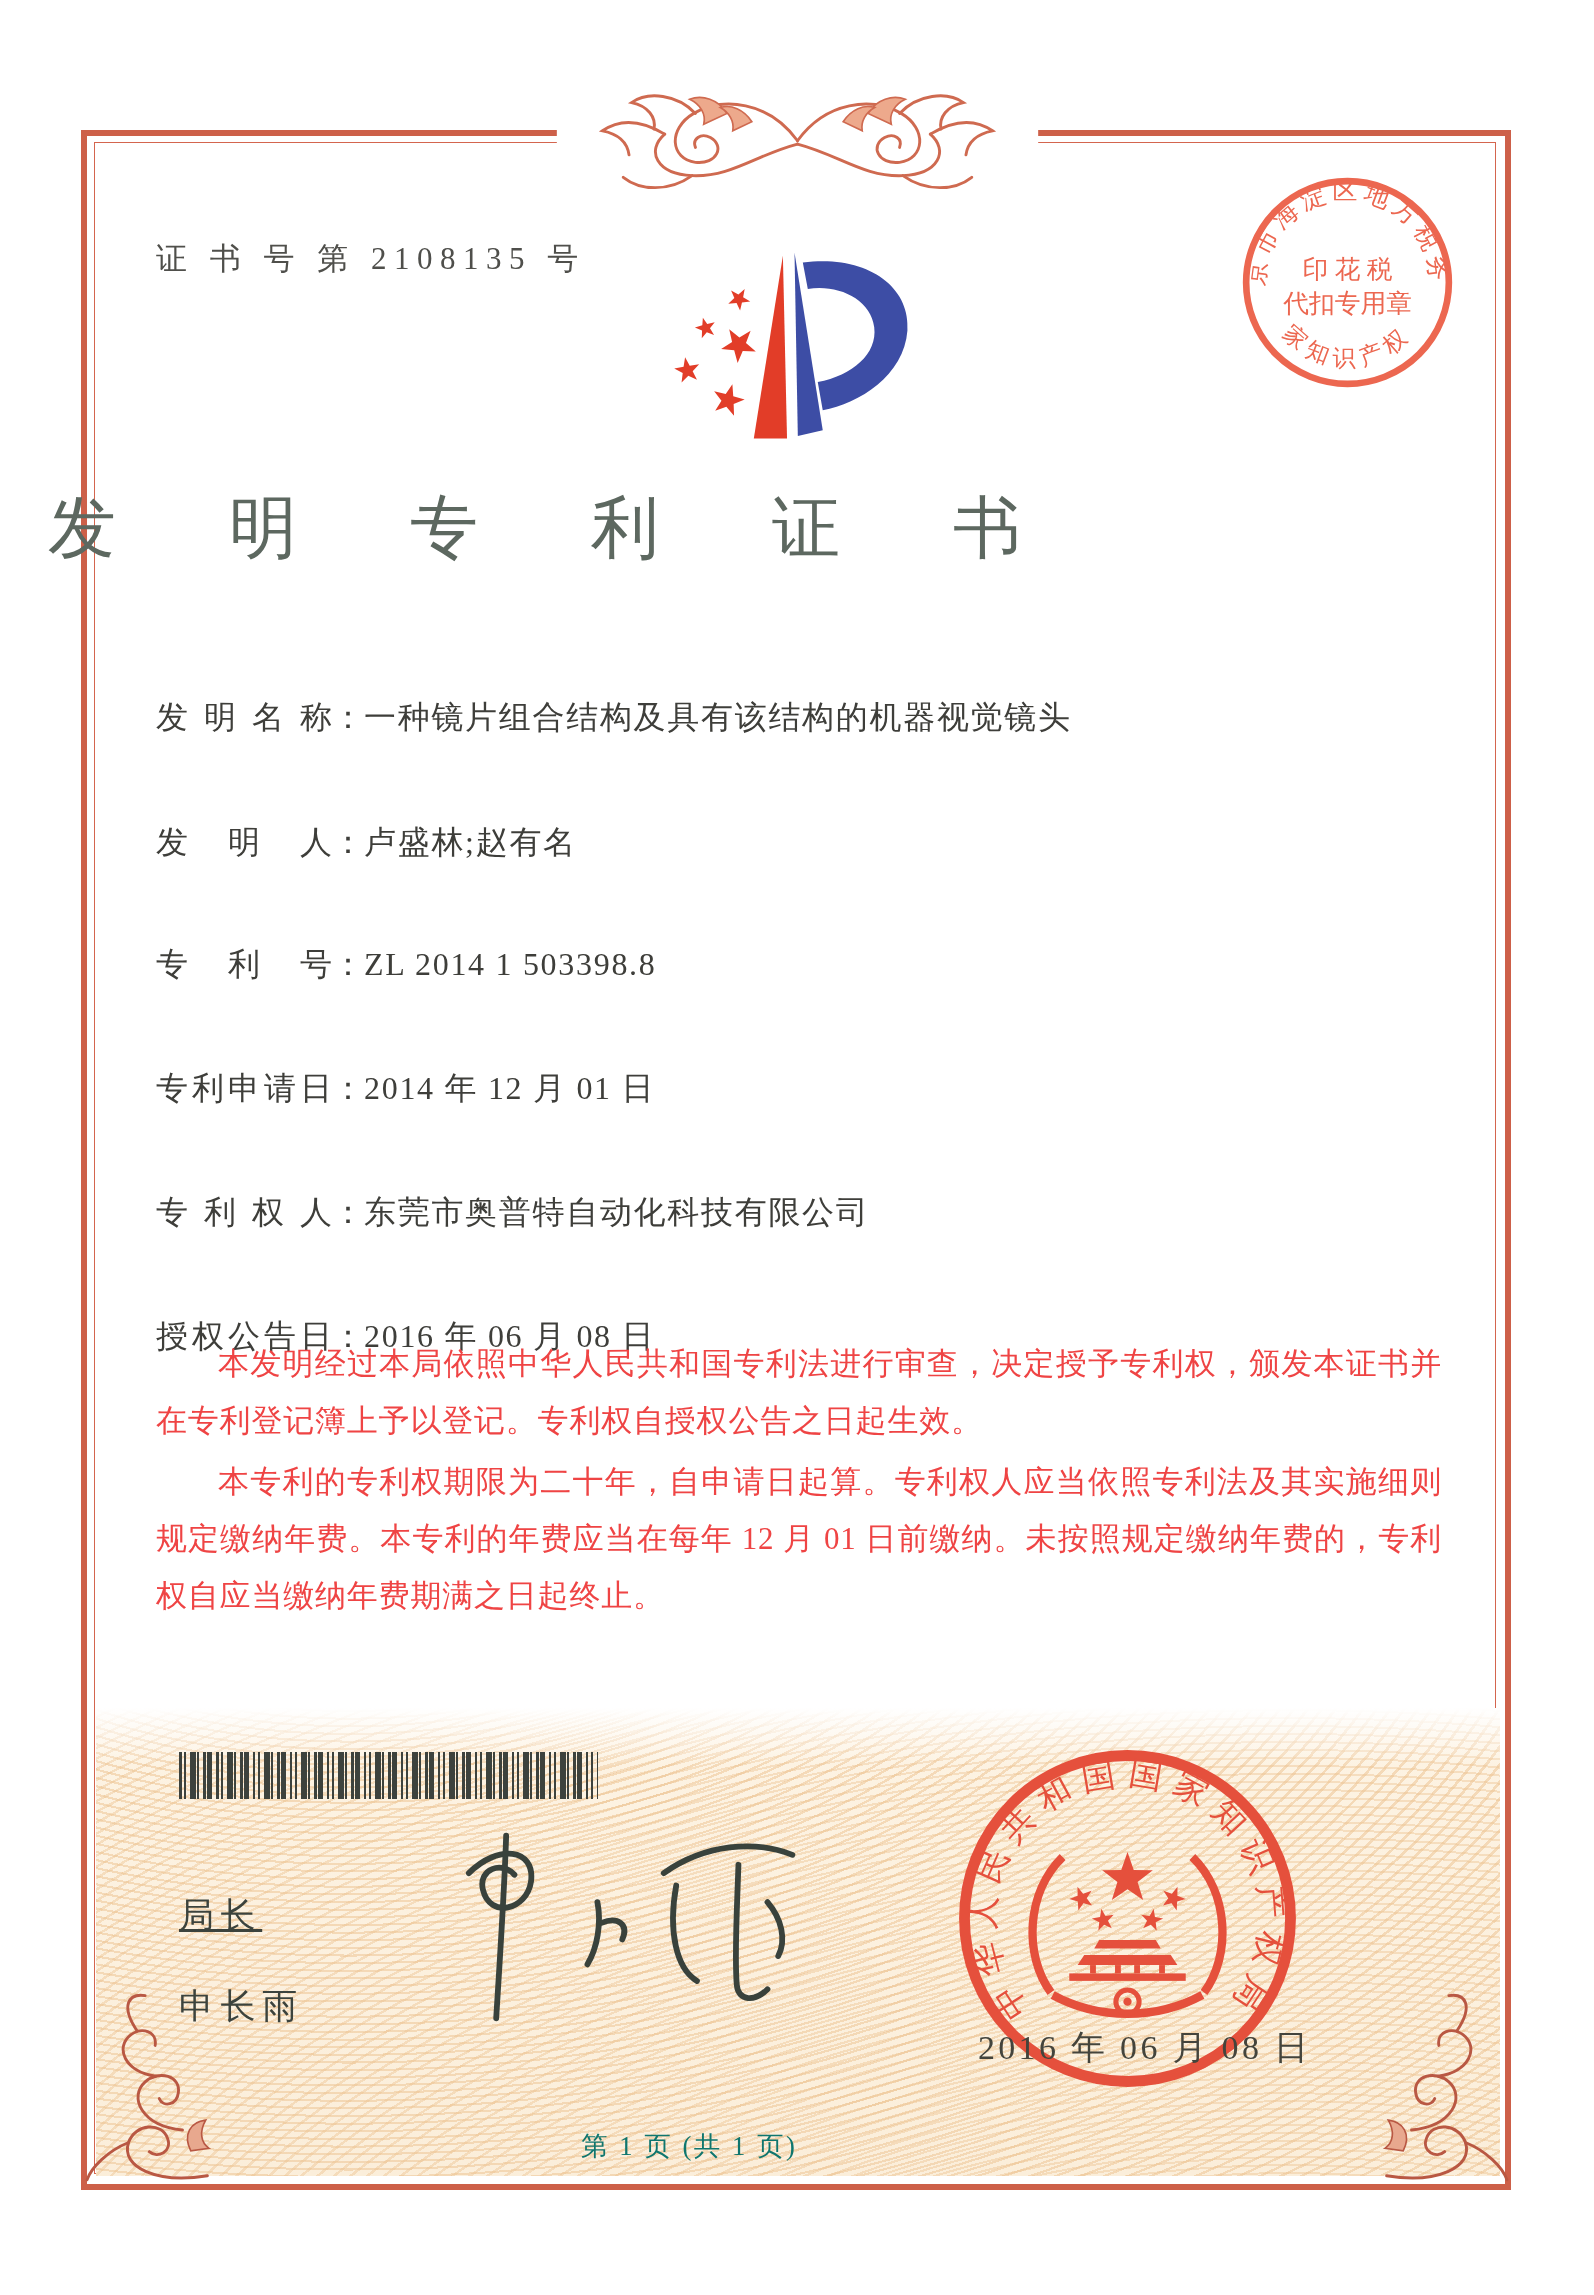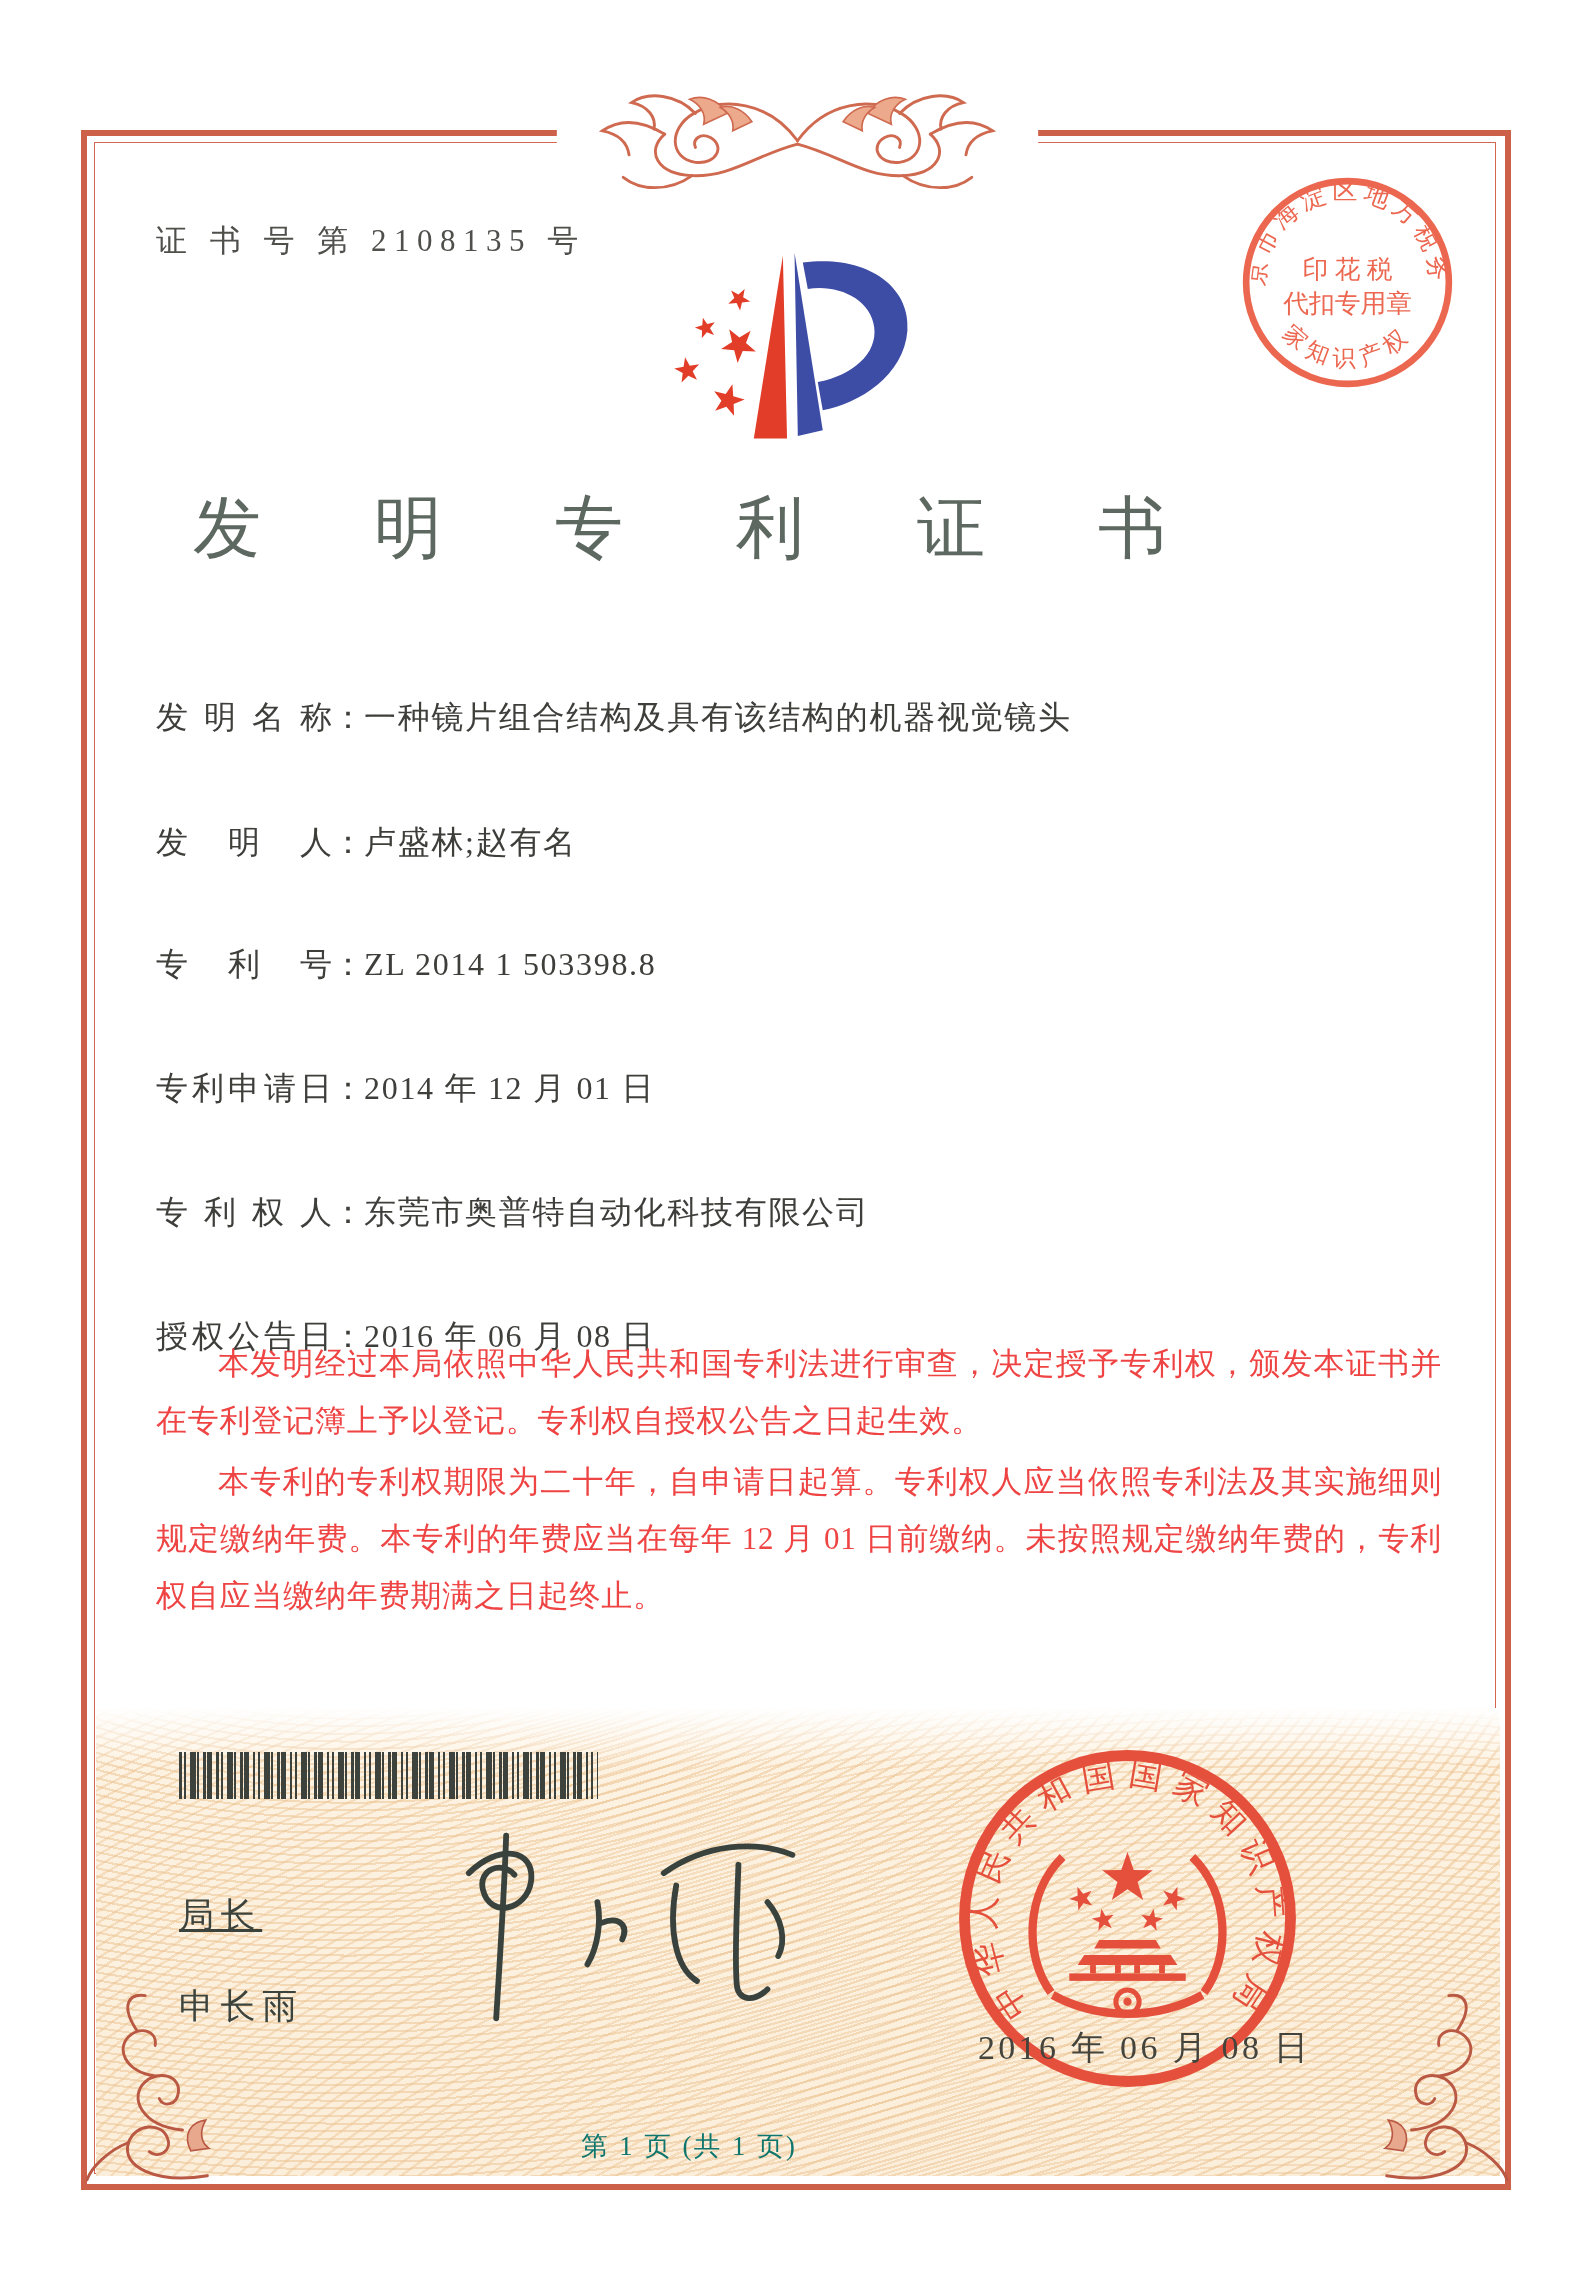--- a/index.html
+++ b/index.html
@@ -14,22 +14,22 @@
     border:1.7px solid #d4654e;}
   
   .guilloche{position:absolute;left:96px;top:1708px;width:1404px;height:468px;
     background:
       repeating-radial-gradient(1495px 914px at 18% -60%, rgba(236,193,142,.50) 0 3.3px, rgba(255,255,255,0) 3.3px 12.5px),
       repeating-radial-gradient(1661px 997px at 85% 190%, rgba(236,193,142,.42) 0 3.3px, rgba(255,255,255,0) 3.3px 13.3px),
       linear-gradient(#fdf3e3,#fbeeda);}
   .guilloche:after{content:"";position:absolute;left:0;top:0;width:100%;height:58px;
     background:linear-gradient(#ffffff,rgba(255,255,255,0));}
   
-  .cert-no{position:absolute;left:156px;top:220px;font-size:31px;color:#4f4f4b;letter-spacing:7.5px;}
-  .doc-title{position:absolute;left:0;top:483px;width:1359px;text-align:center;
+  .cert-no{position:absolute;left:156px;top:238px;font-size:31px;color:#4f4f4b;letter-spacing:7.5px;}
+  .doc-title{position:absolute;left:0;top:483px;width:1359px;text-align:left;
     font-size:68px;font-weight:500;color:#5d6860;letter-spacing:48px;text-indent:48px;}
   .field-row{position:absolute;left:156px;font-size:32px;color:#3e3e3a;white-space:nowrap;}
   .field-label{display:inline-block;width:176px;text-align:justify;text-align-last:justify;vertical-align:bottom;}
   .field-value{letter-spacing:1.7px;}
   .paras{position:absolute;left:156px;top:1335px;width:1286px;color:#ef4444;font-family:Liberation Serif, serif;}
   .paras p{margin:0 0 4.2px 0;font-size:31px;line-height:57px;text-indent:2em;
     text-align:justify;letter-spacing:0.8px;}
   .signoff-role{position:absolute;left:179px;top:1892px;font-size:35px;color:#3c433d;letter-spacing:6.6px;text-decoration:underline;}
   .signoff-name{position:absolute;left:179px;top:1983px;font-size:35px;color:#3c433d;letter-spacing:6.6px;}
   .seal-date{position:absolute;left:978px;top:2025px;font-size:34px;color:#44443c;

